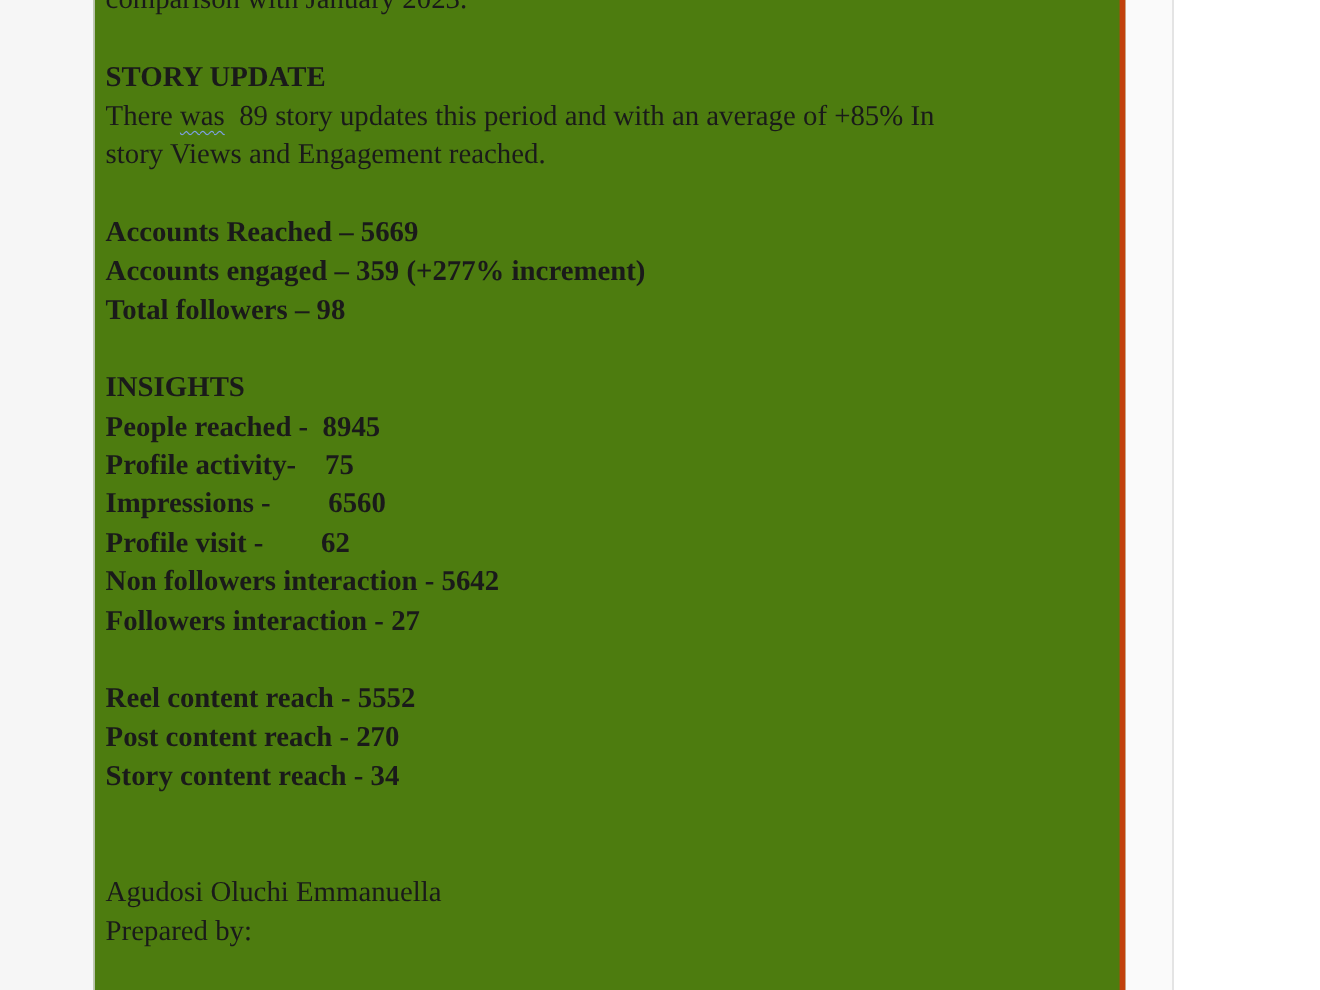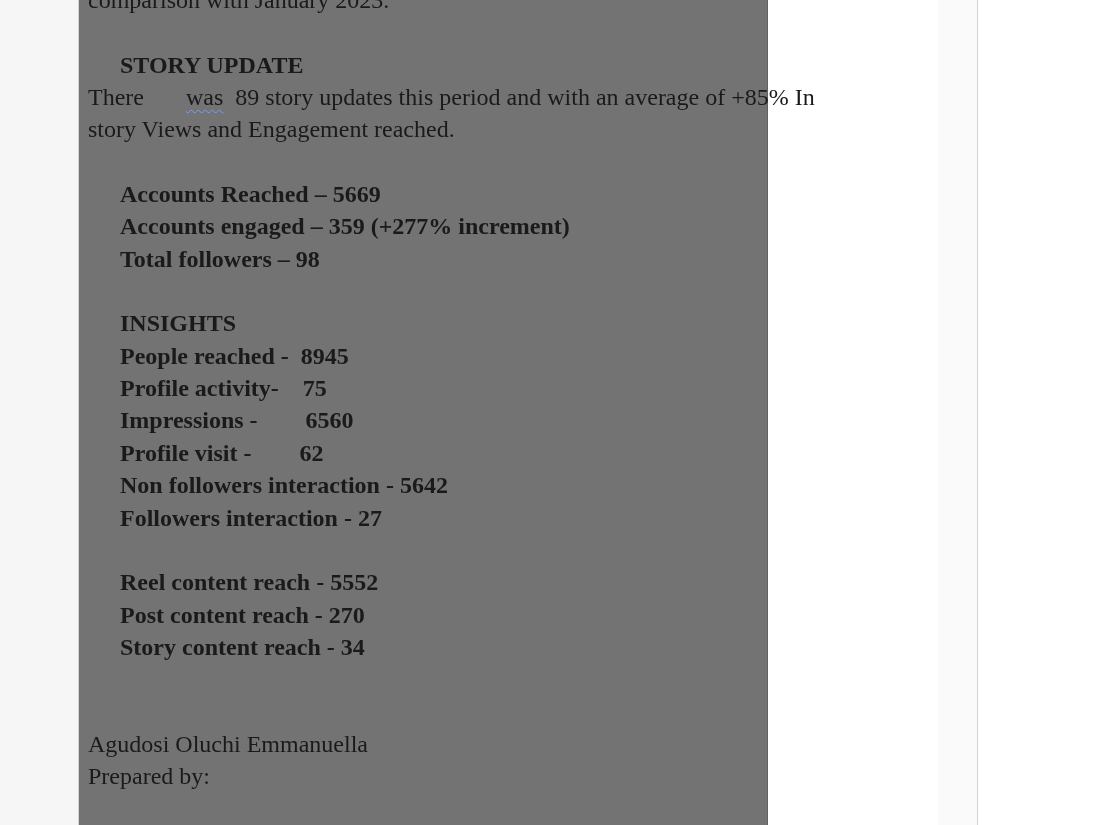--- a/index.html
+++ b/index.html
@@ -17,25 +17,25 @@
   }
   .outside-left {
     position: absolute;
     left: 0; top: 0;
     width: 78px; height: 825px;
     background: #f6f6f6;
   }
   .page-main {
     position: absolute;
     left: 78px; top: 0;
-    width: 690px; height: 825px;
+    width: 860px; height: 825px;
     box-sizing: border-box;
-    background: #737373;
+    background: #4d7c0f;
     border-left: 1px solid #d2d2d2;
-    border-right: 1px solid #c2410c;
+    border-right: 5px solid #c2410c;
   }
   .page-gap {
     position: absolute;
     left: 938px; top: 0;
     width: 39px; height: 825px;
     background: #fafafa;
   }
   .page-next {
     position: absolute;
     left: 977px; top: 0;
@@ -50,28 +50,27 @@
     top: -16px;
     right: 6px;
     font-size: 24px;
     color: #1a1a1a;
   }
   .doc-line {
     height: 32.35px;
     line-height: 32.35px;
     white-space: pre;
   }
-  .seg-bold { font-weight: 700; margin-left: 32px; }
+  .seg-bold { font-weight: 700; }
   .seg-wavy {
     text-decoration-line: underline;
     text-decoration-style: wavy;
     text-decoration-color: #7b9fe0;
     text-decoration-thickness: 1px;
     text-underline-offset: 4px;
-    margin-left: 36px;
   }
 </style>
 </head>
 <body>
 
 <div class="canvas">
   <div class="outside-left"></div>
 
   <div class="page-main">
     <div class="text-block">

